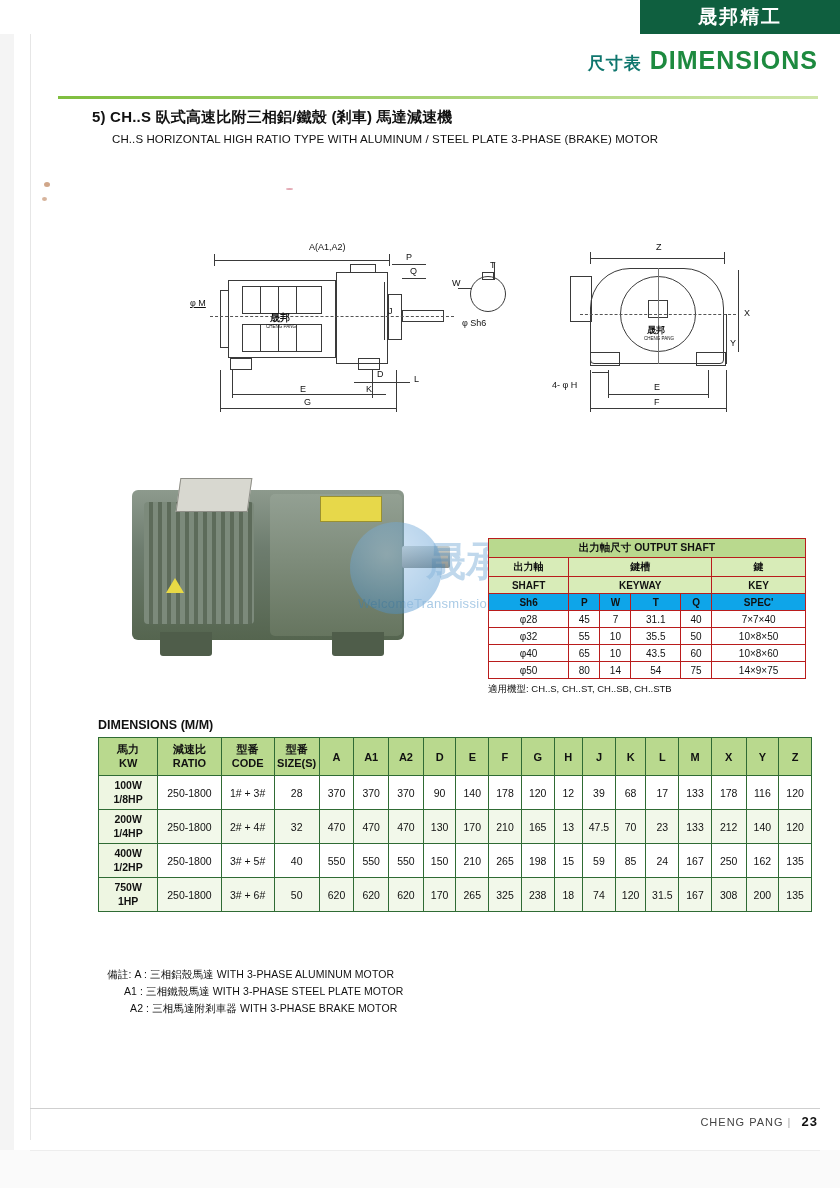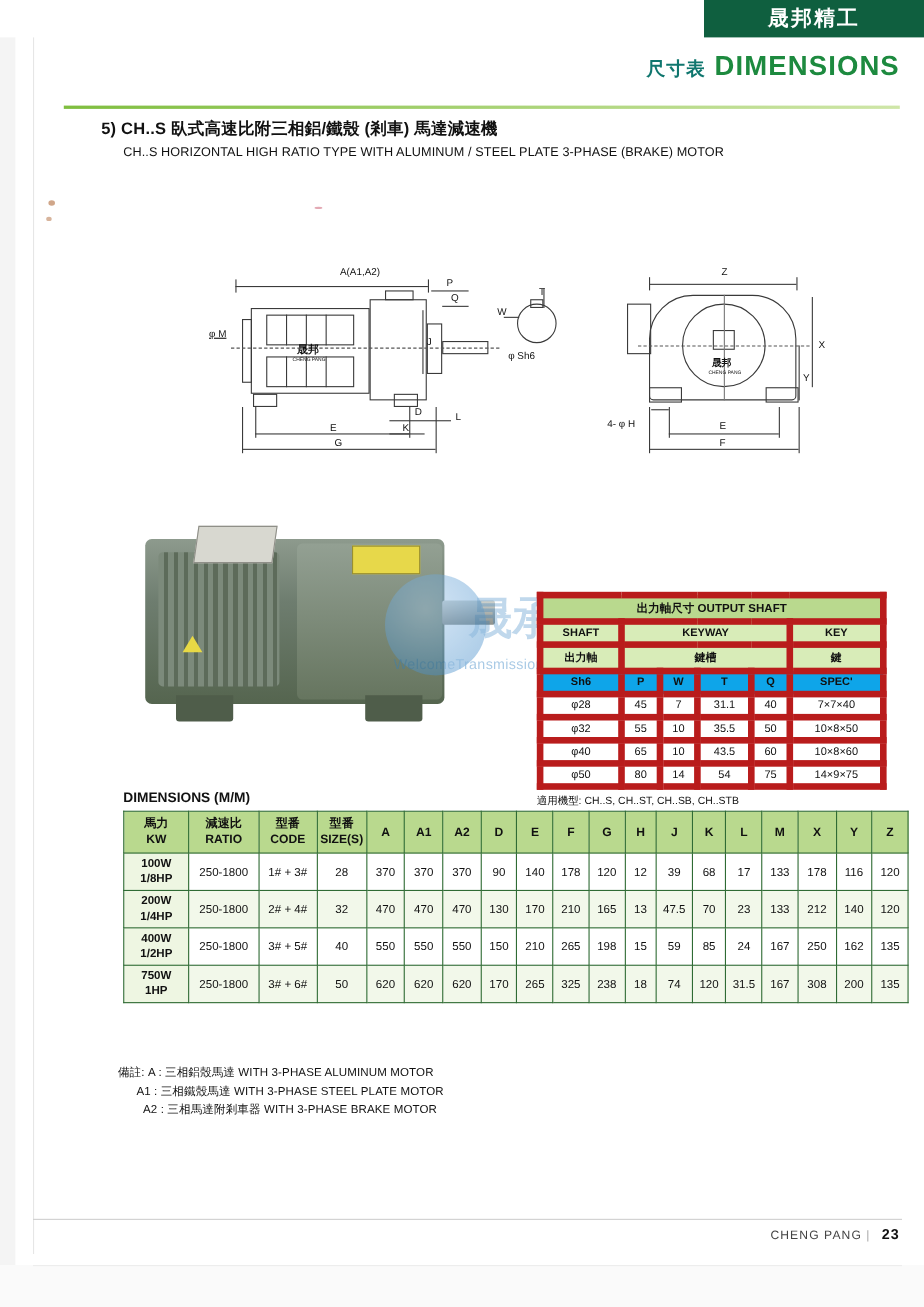--- a/index.html
+++ b/index.html
@@ -124,30 +124,30 @@
   .wm-sub {
     position: absolute; left: 28px; top: 88px; font-size: 13px; color: #2f7fc1;
     opacity: .75; letter-spacing: .3px;
   }
 
   
   .shaft-wrap { position: absolute; top: 538px; left: 488px; width: 318px; }
   table { border-collapse: collapse; }
   .shaft-table { width: 318px; font-size: 10px; }
   .shaft-table td, .shaft-table th {
-    border: 6px solid #b91c1c; text-align: center; padding: 2px 1px; color: #111;
+    border: 1px solid #b91c1c; text-align: center; padding: 2px 1px; color: #111;
     font-weight: normal; height: 17px;
   }
   .shaft-table .hdr { background: #b9d98e; font-weight: bold; font-size: 10.5px; }
   .shaft-table .sub { background: #d8ecb8; font-weight: bold; }
   .shaft-table .lbl { background: #0ea5e9; font-weight: bold; }
   .shaft-note { font-size: 9.5px; color: #111; margin-top: 4px; }
 
   
-  .dim-wrap { position: absolute; top: 718px; left: 112px; width: 714px; }
+  .dim-wrap { position: absolute; top: 718px; left: 98px; width: 714px; }
   .dim-caption { font-size: 12.5px; font-weight: bold; color: #111; margin-bottom: 5px; }
   .dim-table { width: 714px; font-size: 10.5px; }
   .dim-table td, .dim-table th {
     border: 1px solid #2f6b34; text-align: center; color: #111; font-weight: normal;
     padding: 3px 1px;
   }
   .dim-table thead th { background: #b9d98e; font-weight: bold; height: 38px; font-size: 11px; }
   .dim-table tbody td { height: 34px; }
   .dim-table tbody tr:nth-child(odd) td { background: #ffffff; }
   .dim-table tbody tr:nth-child(even) td { background: #f2f8ea; }
@@ -320,28 +320,28 @@
   <div class="wm-sub">WelcomeTransmission</div>
 </div>
 
 <div class="shaft-wrap">
   <table class="shaft-table">
     <tbody>
         <tr>
       <td class="hdr" colspan="6">出力軸尺寸 OUTPUT SHAFT</td>
     </tr>
     <tr>
+      <td class="sub" rowspan="1">出力軸</td>
+      <td class="sub" colspan="4">鍵槽</td>
+      <td class="sub">鍵</td>
+    </tr>
+    <tr>
       <td class="sub">SHAFT</td>
       <td class="sub" colspan="4">KEYWAY</td>
       <td class="sub">KEY</td>
-    </tr>
-    <tr>
-      <td class="sub" rowspan="1">出力軸</td>
-      <td class="sub" colspan="4">鍵槽</td>
-      <td class="sub">鍵</td>
     </tr>
     <tr>
       <td class="lbl">Sh6</td>
       <td class="lbl">P</td>
       <td class="lbl">W</td>
       <td class="lbl">T</td>
       <td class="lbl">Q</td>
       <td class="lbl">SPEC'</td>
     </tr>
     <tr>

